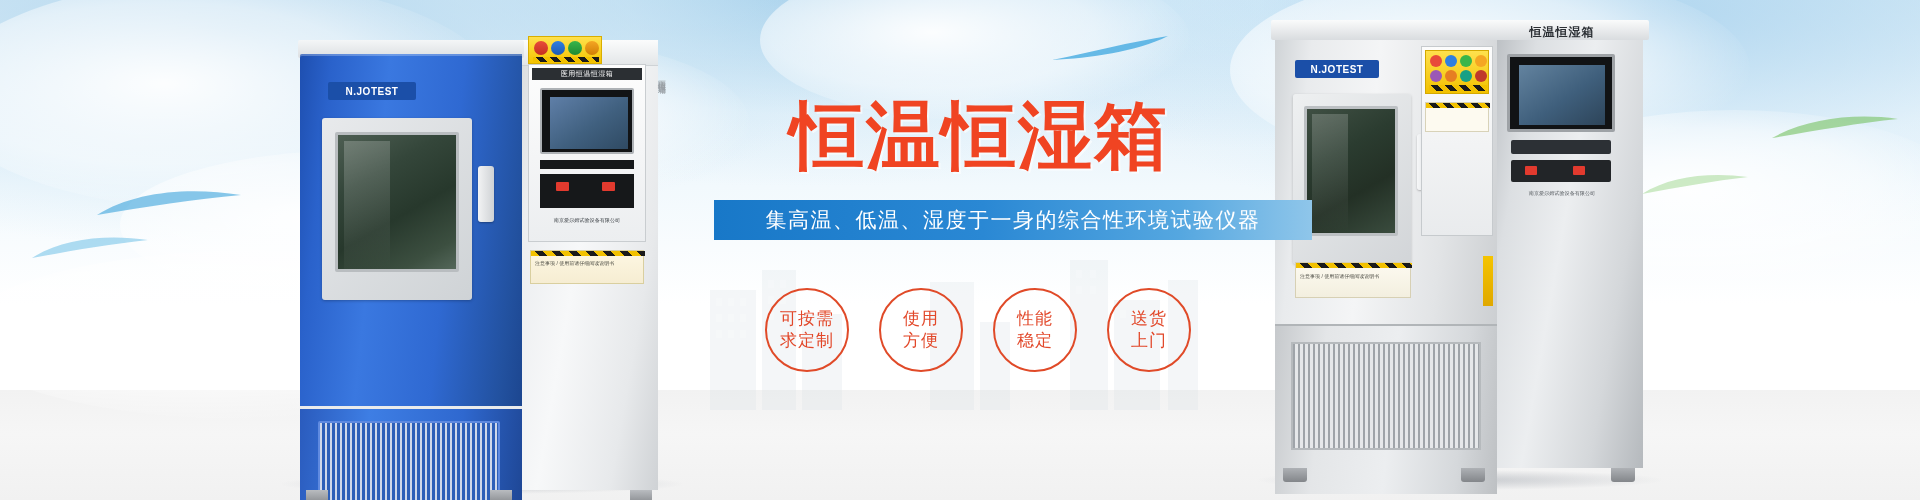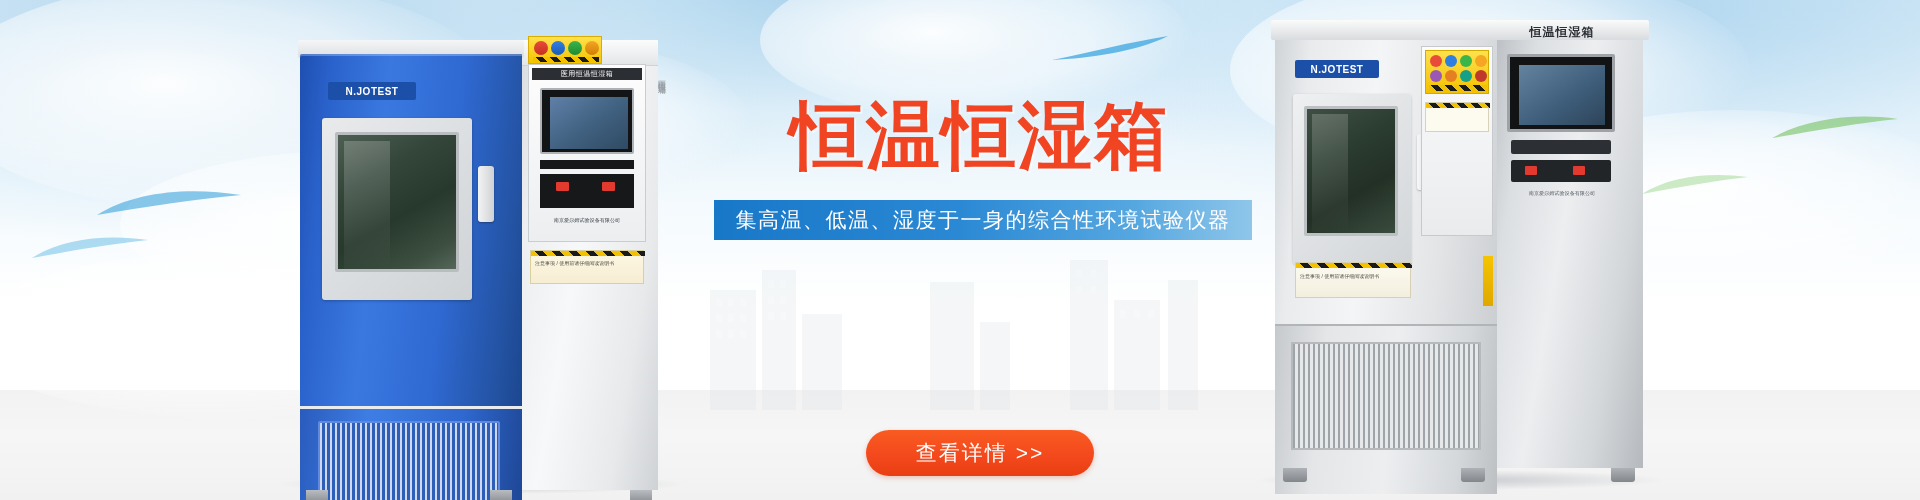--- a/index.html
+++ b/index.html
@@ -260,21 +260,21 @@
     text-align:center; font-size:31px; color:#2f3438; letter-spacing:7px;
     font-family:"Liberation Sans","DejaVu Sans",sans-serif;
   }
   .headline {
     position:absolute; left:0; top:98px; width:560px; text-align:center;
     font-size:74px; font-weight:bold; color:#f04422; letter-spacing:2px;
     line-height:1.04;
     text-shadow:2px 2px 0 rgba(255,255,255,.6);
   }
   .subbar {
-    position:absolute; left:14px; top:200px; width:538px; height:40px;
+    position:absolute; left:14px; top:200px; width:598px; height:40px;
     background:linear-gradient(90deg,#1878c8 0%,#2a88d4 45%,#55a7e0 78%,#8fc6ea 100%);
     display:flex; align-items:center; justify-content:center;
   }
   .subbar span{ font-size:21px; color:#fff; letter-spacing:1.5px; }
 
   .circles { position:absolute; left:-2px; top:288px; width:560px; height:84px; display:flex; justify-content:center; gap:30px; }
   .circle {
     width:84px; height:84px; border-radius:50%;
     border:2px solid #e04a28;
     display:flex; flex-direction:column; align-items:center; justify-content:center;
@@ -462,20 +462,35 @@
 
   <div class="content">
 
 
     <div class="headline">恒温恒湿箱</div>
 
     <div class="subbar">
       <span>集高温、低温、湿度于一身的综合性环境试验仪器</span>
     </div>
 
-
-    <div class="cta">
-      <span>查看详情 &gt;&gt;</span>
-    </div>
+    <div class="circles">
+      <div class="circle">
+        <span>可按需</span>
+        <span>求定制</span>
+      </div>
+      <div class="circle">
+        <span>使用</span>
+        <span>方便</span>
+      </div>
+      <div class="circle">
+        <span>性能</span>
+        <span>稳定</span>
+      </div>
+      <div class="circle">
+        <span>送货</span>
+        <span>上门</span>
+      </div>
+    </div>
+
 
   </div>
 
 </div>
 
 </body></html>

